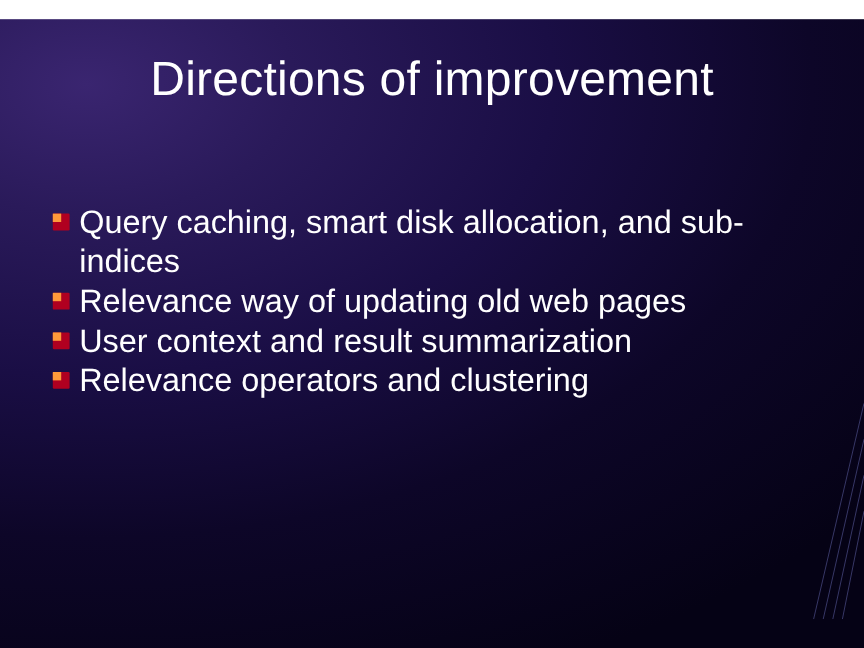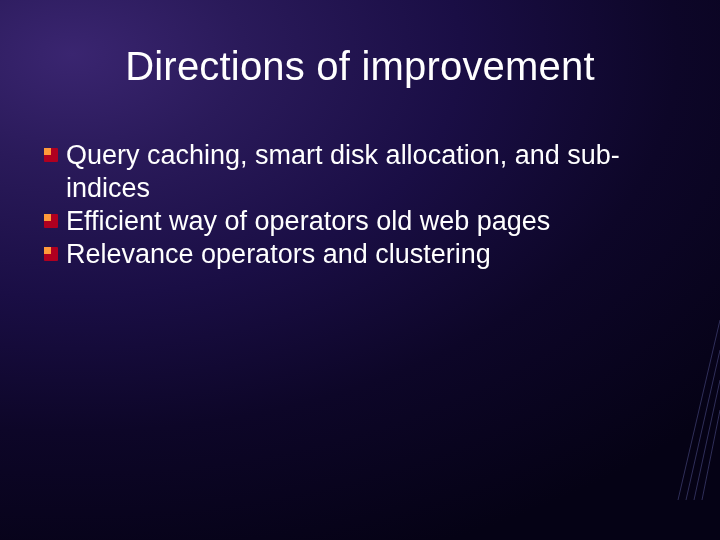--- a/index.html
+++ b/index.html
@@ -15,26 +15,26 @@
     background: radial-gradient(ellipse 120% 100% at 10% 10%, #3a2570 0%, #2a1a5a 20%, #1a0e45 45%, #0d0628 70%, #050215 100%);
     position: relative;
     font-family: Arial, Helvetica, sans-serif;
     box-sizing: border-box;
   }
   .title {
     color: #ffffff;
     font-size: 40px;
     font-weight: 400;
     text-align: center;
-    padding-top: 44px;
-    margin: 0;
+    padding-top: 28px;
+    margin: 16px;
     letter-spacing: 0.2px;
   }
   .content {
-    margin-top: 50px;
+    margin-top: 80px;
     margin-left: 44px;
     margin-right: 60px;
   }
   .bullet-row {
     display: flex;
     align-items: flex-start;
     margin-bottom: 0px;
     line-height: 1.22;
   }
   .bullet {
@@ -90,24 +90,31 @@
           <span class="bullet-inner"></span>
       </span>
       <span class="bullet-text">Query caching, smart disk allocation, and sub-indices</span>
     </div>
 
     <div class="bullet-row">
       <span class="bullet">
         <span class="bullet-outer"></span>
           <span class="bullet-inner"></span>
       </span>
-      <span class="bullet-text">Efficient way of operators old web pages</span>
+      <span class="bullet-text">Relevance way of updating old web pages</span>
     </div>
 
 
+    <div class="bullet-row">
+      <span class="bullet">
+        <span class="bullet-outer"></span>
+          <span class="bullet-inner"></span>
+      </span>
+      <span class="bullet-text">User context and result summarization</span>
+    </div>
 
     <div class="bullet-row">
       <span class="bullet">
         <span class="bullet-outer"></span>
           <span class="bullet-inner"></span>
       </span>
       <span class="bullet-text">Relevance operators and clustering</span>
     </div>
 
   </div>

